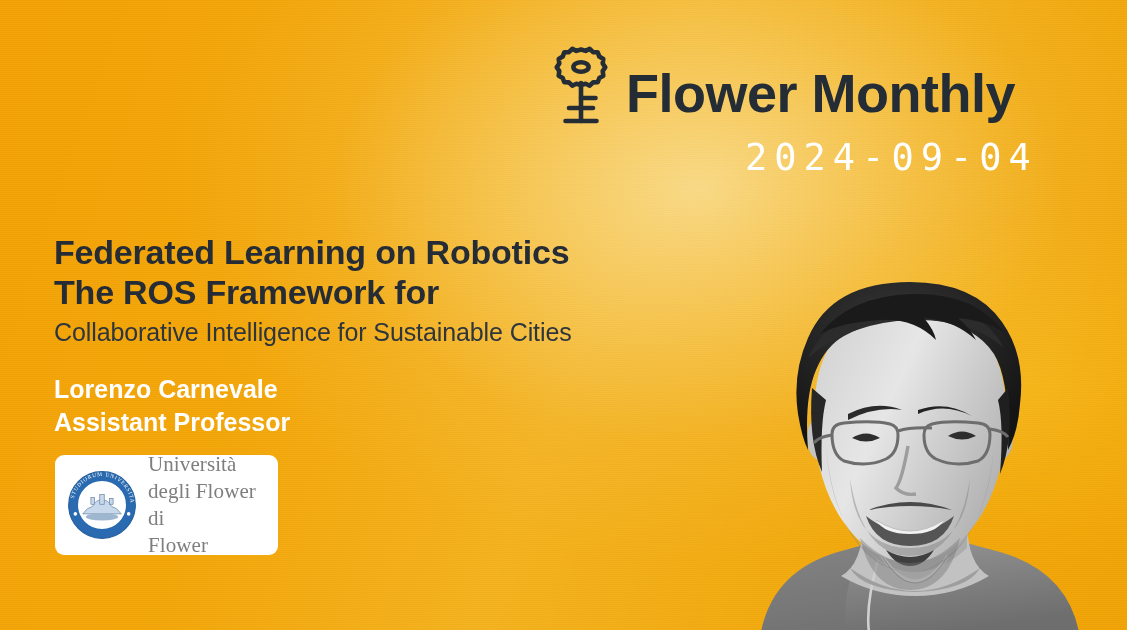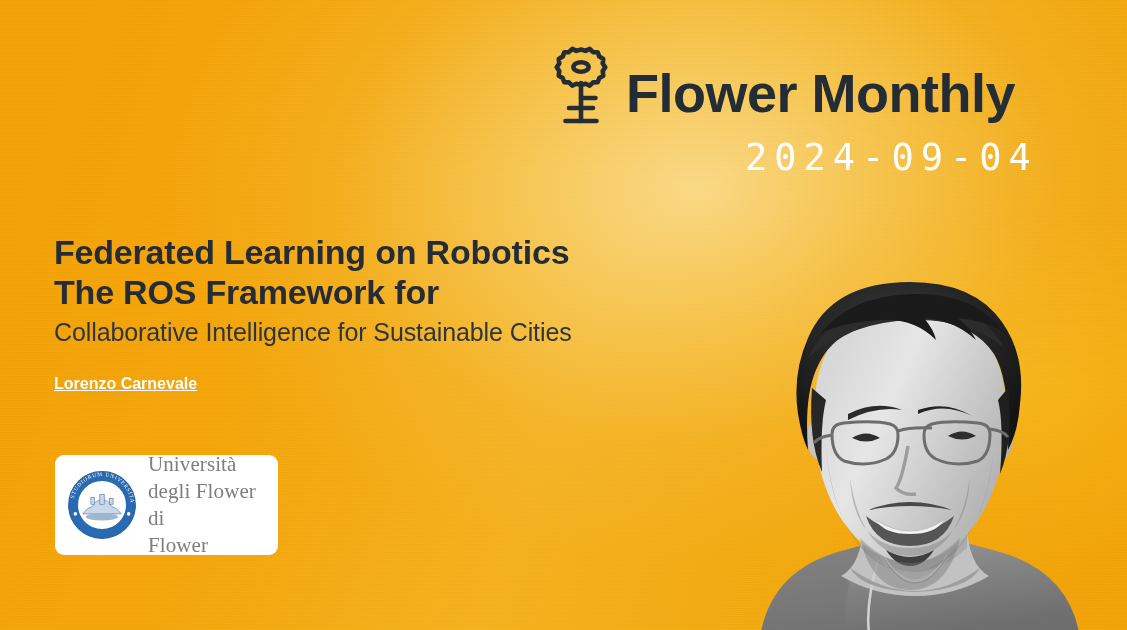--- a/index.html
+++ b/index.html
@@ -103,26 +103,25 @@
     color: #2e353d;
     line-height: 1.2;
     letter-spacing: -0.1px;
     white-space: nowrap;
     text-align: right;
   }
 
   .speaker { position: absolute; left: 54px; top: 373px; }
   .speaker-name,
   .speaker-role {
-    font-size: 16px;
+    font-size: 25px;
     font-weight: 700;
     color: #ffffff;
     line-height: 1.33;
     white-space: nowrap;
-    text-decoration: underline;
   }
 
   
   .affil-card {
     position: absolute;
     left: 55px;
     top: 455px;
     width: 223px;
     height: 100px;
     background: #ffffff;
@@ -191,20 +190,21 @@
   <div class="brand-date">2024-09-04</div>
 
   <div class="talk">
     <div class="talk-title">Federated Learning on Robotics</div>
     <div class="talk-title">The ROS Framework for</div>
     <div class="talk-subtitle">Collaborative Intelligence for Sustainable Cities</div>
   </div>
 
   <div class="speaker">
     <div class="speaker-name">Lorenzo Carnevale</div>
+    <div class="speaker-role">Assistant Professor</div>
   </div>
 
   <div class="affil-card">
     <span class="affil-seal">
       <svg viewBox="0 0 100 100" width="74" height="74" aria-hidden="true">
         <defs>
           <path id="arcTop" d="M50,50 m-39,0 a39,39 0 1,1 78,0" fill="none"></path>
           <path id="arcBot" d="M50,50 m-30,0 a30,30 0 1,0 60,0" fill="none"></path>
         </defs>
         <circle cx="50" cy="50" r="45" fill="#2a6ab0"></circle>

